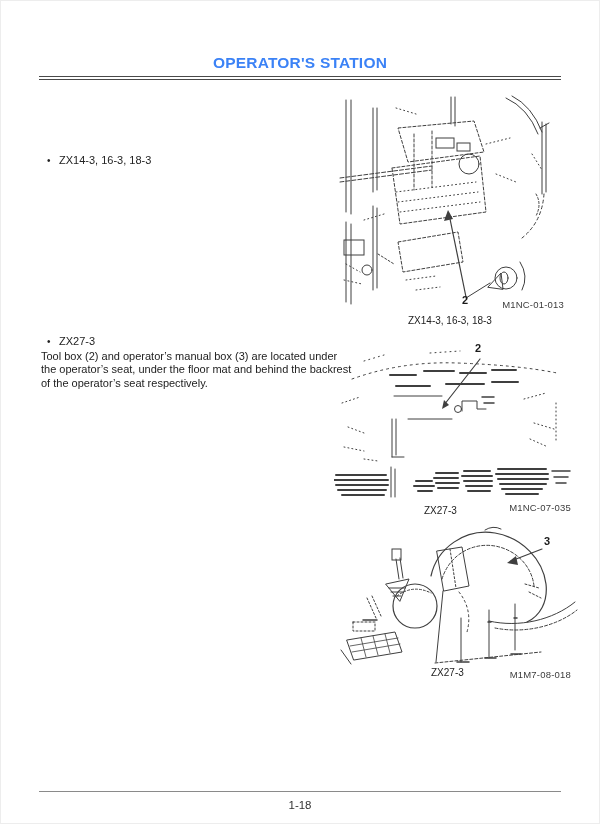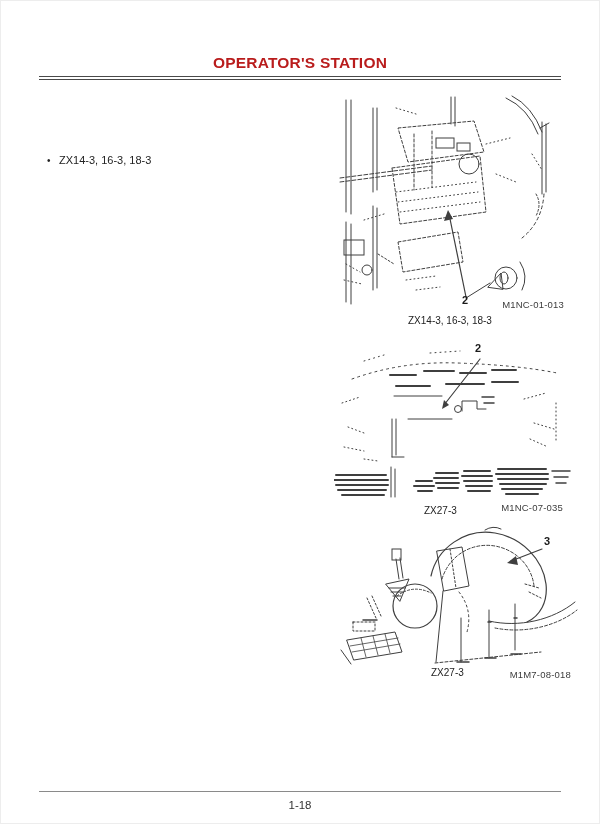--- a/index.html
+++ b/index.html
@@ -4,21 +4,21 @@
 <style>
   * { margin:0; padding:0; box-sizing:border-box; }
   html,body { background:#ffffff; }
   body { font-family:"Liberation Sans","DejaVu Sans",sans-serif; color:#1c1c1c; }
   .page {
     position:relative; width:600px; height:824px; background:#ffffff;
     border:1px solid #ededed; overflow:hidden;
   }
   .header-title {
     position:absolute; top:53px; left:0; width:100%;
-    text-align:center; font-size:15.5px; font-weight:700; letter-spacing:.2px; color:#b91c1c;
+    text-align:center; font-size:15.5px; font-weight:700; letter-spacing:.2px; color:#3b82f6;
   }
   .double-rule {
     position:absolute; top:75px; left:38px; right:38px; height:4px;
     border-top:1.5px solid #4a4a4a; border-bottom:1.5px solid #4a4a4a;
   }
   .section-title {
     position:absolute; top:87px; left:40px;
     font-size:13px; font-weight:700; color:#1a1a1a;
   }
   .text-block { position:absolute; left:40px; font-size:11px; line-height:13.5px; color:#222; }
@@ -100,20 +100,26 @@
 
         <path d="M113,120 L130,203" stroke-width="1.2"></path>
         <polygon points="112,116 108,127 117,125" fill="#3f3f3f" stroke="none"></polygon>
       </g>
     </svg>
     <span class="callout" style="left:126px; top:200px;">2</span>
     <span class="fig-code" style="right:12px; top:205px;">M1NC-01-013</span>
     <span class="fig-caption" style="left:72px; top:221px;">ZX14-3, 16-3, 18-3</span>
   </div>
 
+  <div class="text-block tb-2">
+    <div class="bullet-line">
+      <span class="bullet-glyph">•</span><span>ZX27-3</span>
+    </div>
+    <div>Tool box (2) and operator’s manual box (3) are located under the operator’s seat, under the floor mat and behind the backrest of the operator’s seat respectively.</div>
+  </div>
 
   <div class="figure fig-2">
     <svg width="244" height="162" viewBox="0 0 244 162">
       <g class="lineart">
 
         <path d="M18,40 q50,-18 105,-16 q60,2 100,10" stroke-dasharray="2,4"></path>
 
         <path d="M56,36 h26 M90,32 h30 M126,34 h26 M158,31 h24" stroke-width="2"></path>
         <path d="M62,47 h34 M112,45 h38 M158,43 h26" stroke-width="2"></path>
         <path d="M60,57 h48"></path>
@@ -136,21 +142,21 @@
         <path d="M130,132 h26 M128,137 h30 M130,142 h28 M132,147 h26 M134,152 h22" stroke-width="2"></path>
         <path d="M164,130 h48 M162,135 h52 M164,140 h50 M166,145 h46 M168,150 h40 M172,155 h32" stroke-width="2"></path>
         <path d="M218,132 h18 M220,138 h14 M222,144 h10" stroke-width="1.5"></path>
 
         <path d="M146,20 L110,66" stroke-width="1.2"></path>
         <polygon points="108,70 115,66 110,61" fill="#3f3f3f" stroke="none"></polygon>
       </g>
     </svg>
     <span class="callout" style="left:141px; top:3px;">2</span>
     <span class="fig-caption" style="left:90px; top:166px;">ZX27-3</span>
-    <span class="fig-code" style="right:15px; top:163px;margin-left:14px;">M1NC-07-035</span>
+    <span class="fig-code" style="right:7px; top:163px;margin-left:14px;">M1NC-07-035</span>
   </div>
 
   <div class="figure fig-3">
     <svg width="240" height="145" viewBox="0 0 240 145">
       <g class="lineart">
 
         <path d="M92,54 C98,26 126,6 156,11 C184,16 204,38 207,62 C209,80 201,94 188,100" stroke-width="1.2"></path>
         <path d="M103,57 C110,34 132,20 156,24 C178,28 193,45 195,64" stroke-dasharray="3,2"></path>
         <path d="M146,8 q8,-5 16,-1"></path>
 

